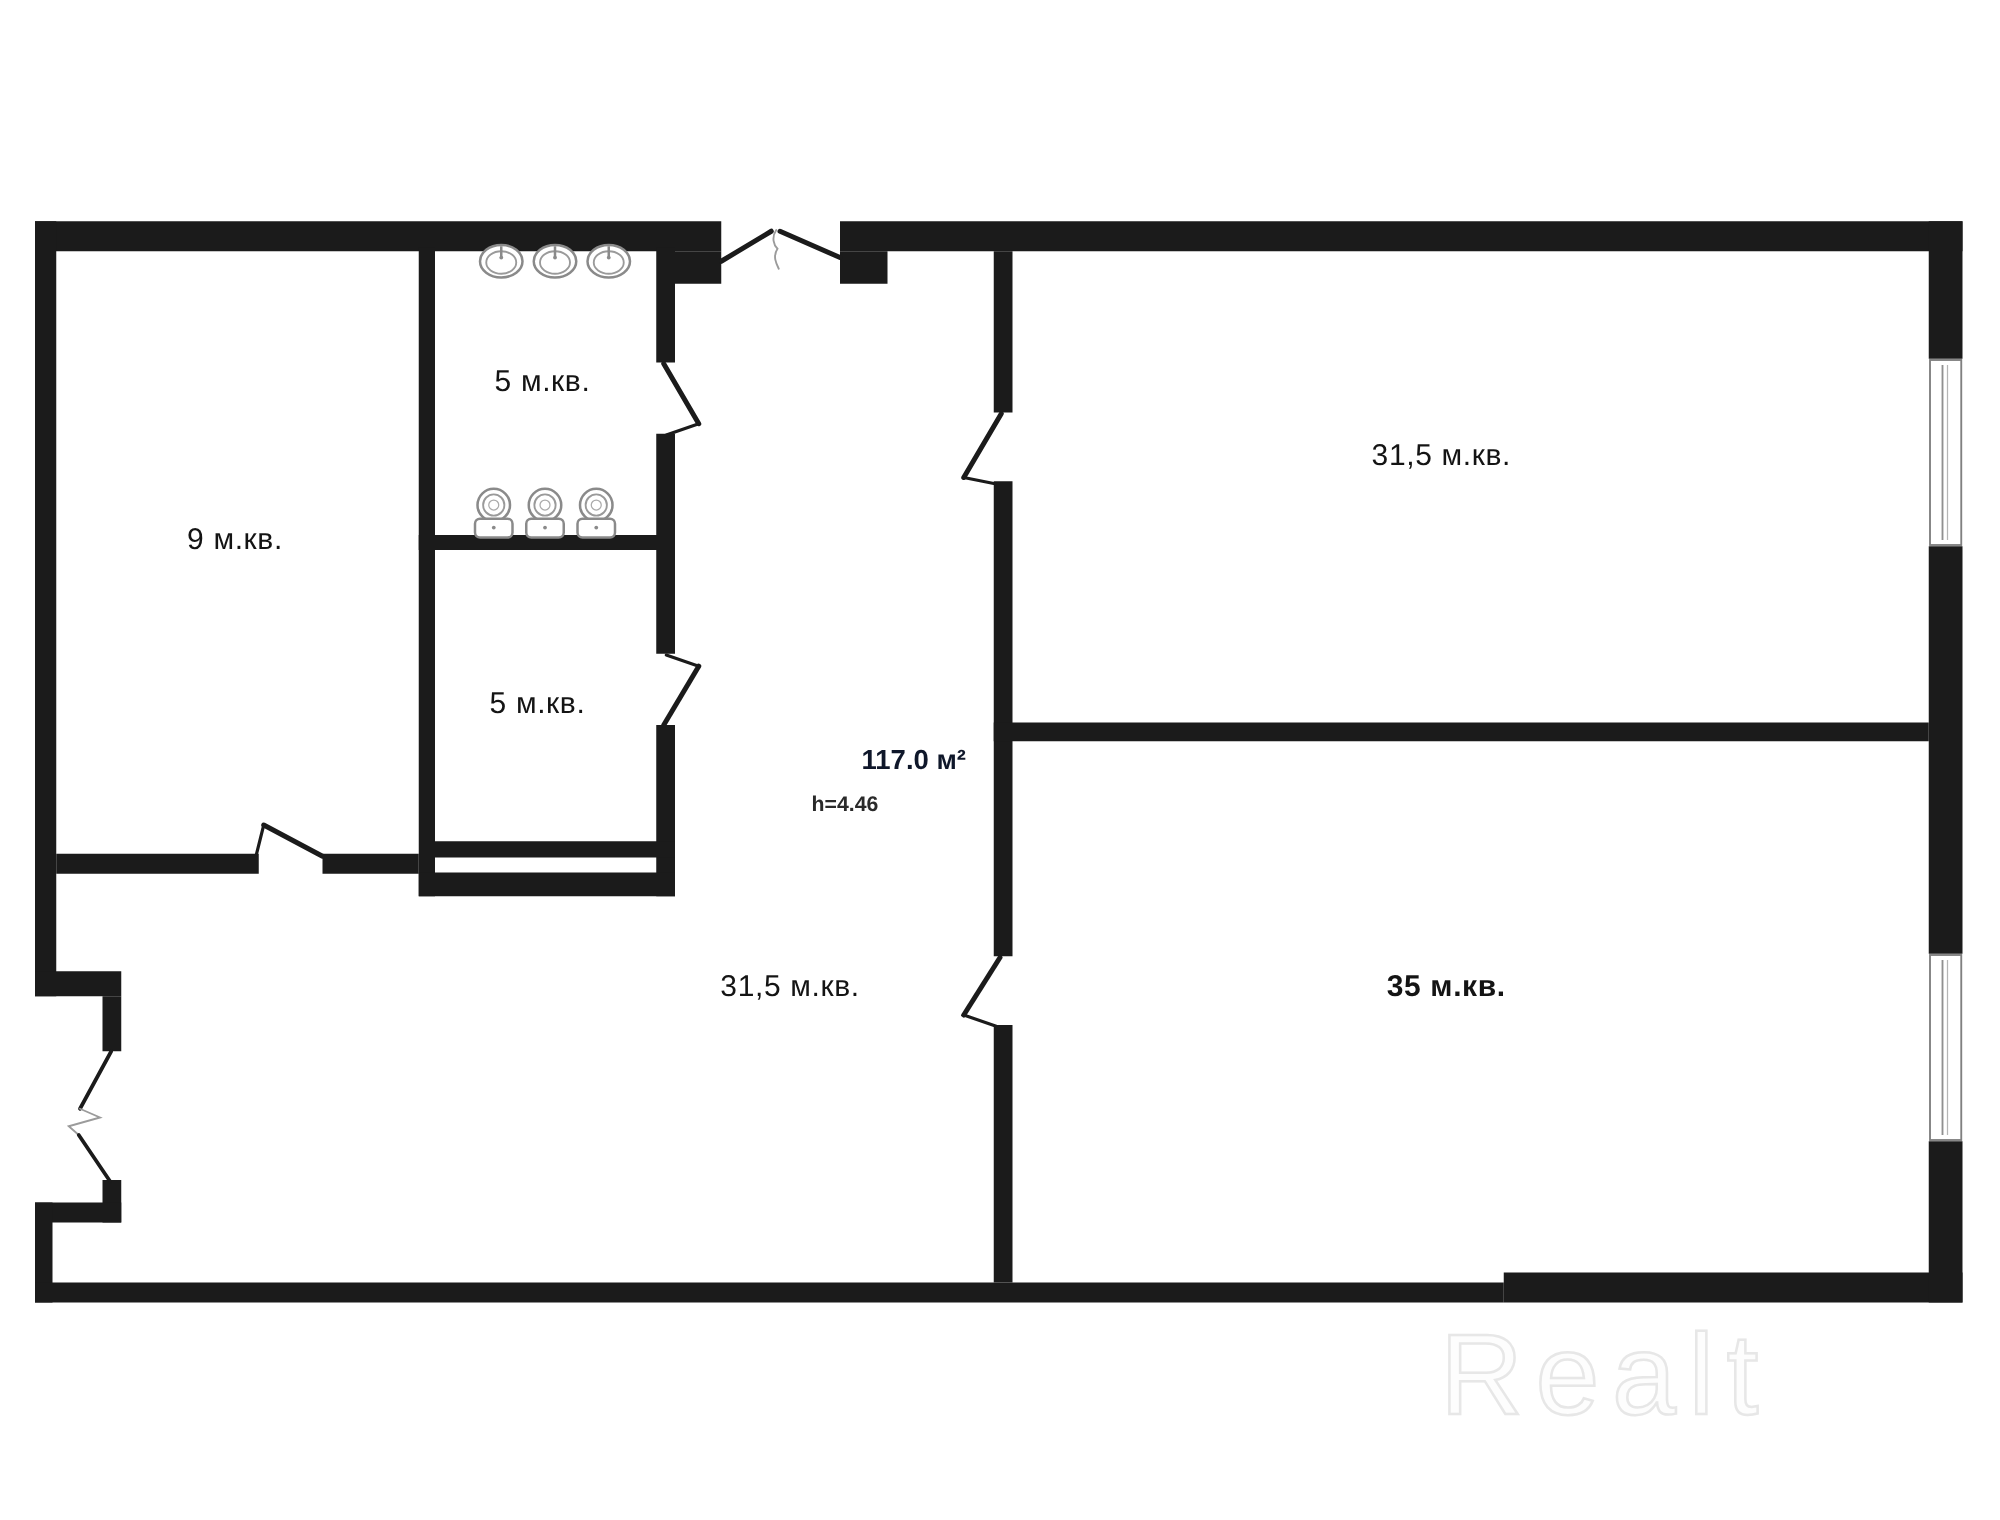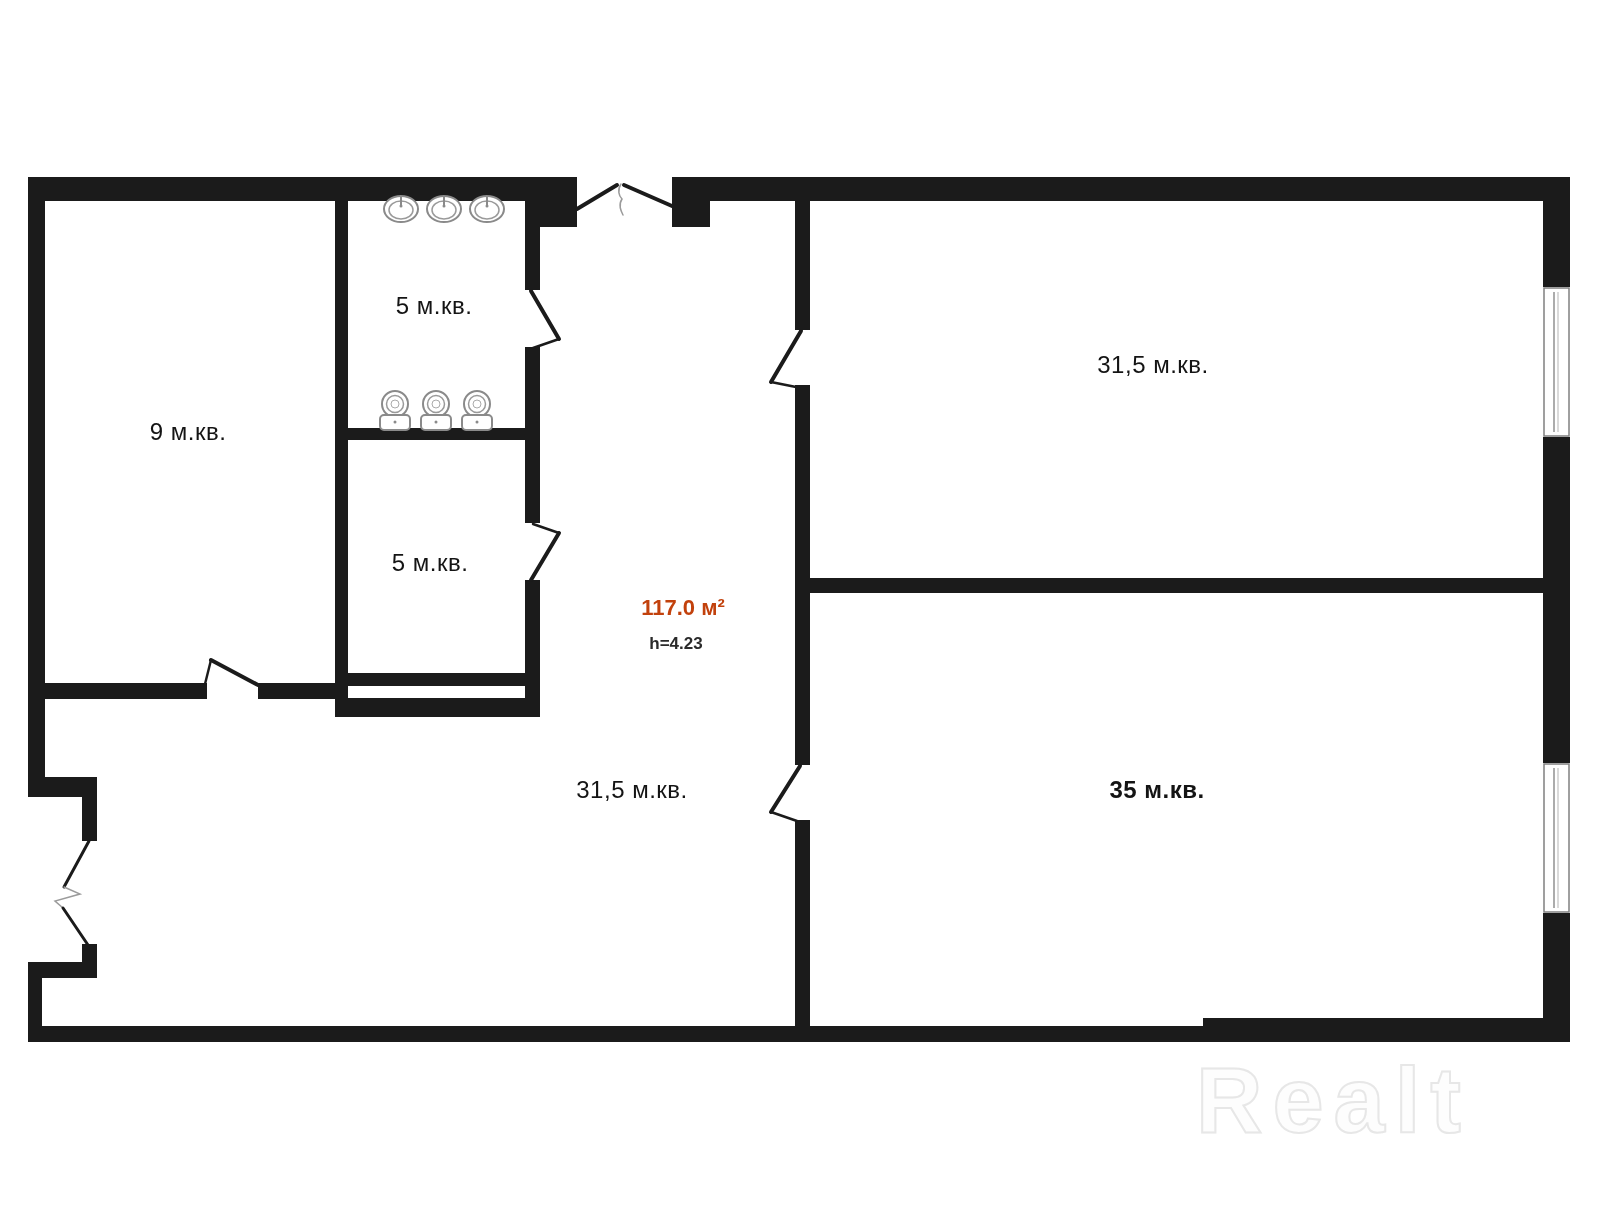--- a/index.html
+++ b/index.html
@@ -17,36 +17,37 @@
     font-size:24px;
     color:#141414;
     white-space:nowrap;
     letter-spacing:0.5px;
   }
   .area-label{
     position:absolute;
     transform:translate(-50%,-50%);
     font-size:22px;
     font-weight:700;
-    color:#c2410c;
-    white-space:nowrap;
+    color:#0f172a;
+    white-space:nowrap;
+    margin-left:48px;
   }
   .height-label{
     position:absolute;
     transform:translate(-50%,-50%);
     font-size:17px;
     font-weight:700;
     color:#2a2a2a;
     white-space:nowrap;
   }
   .watermark{
     position:absolute;
-    left:1196px;top:1048px;
+    left:1152px;top:1048px;
     font-size:92px;
-    font-weight:700;
+    font-weight:400;
     letter-spacing:10px;
     color:#fdfdfd;
     -webkit-text-stroke:2px #e7e7e7;
     white-space:nowrap;
     user-select:none;
   }
 </style>
 </head>
 <body>
 
@@ -199,17 +200,17 @@
   <div class="room-label" style="left:430px;top:563px;">5 м.кв.</div>
 
   <div class="room-label" style="left:1153px;top:365px;">31,5 м.кв.</div>
 
   <div class="room-label" style="left:632px;top:790px;">31,5 м.кв.</div>
 
   <div class="room-label" style="left:1157px;top:790px;font-weight:bold;">35 м.кв.</div>
 
   <div class="area-label" style="left:683px;top:608px;">117.0 м²</div>
 
-  <div class="height-label" style="left:676px;top:644px;">h=4.23</div>
+  <div class="height-label" style="left:676px;top:644px;">h=4.46</div>
 
   <div class="watermark">Realt</div>
 
 </div>
 
 </body></html>

